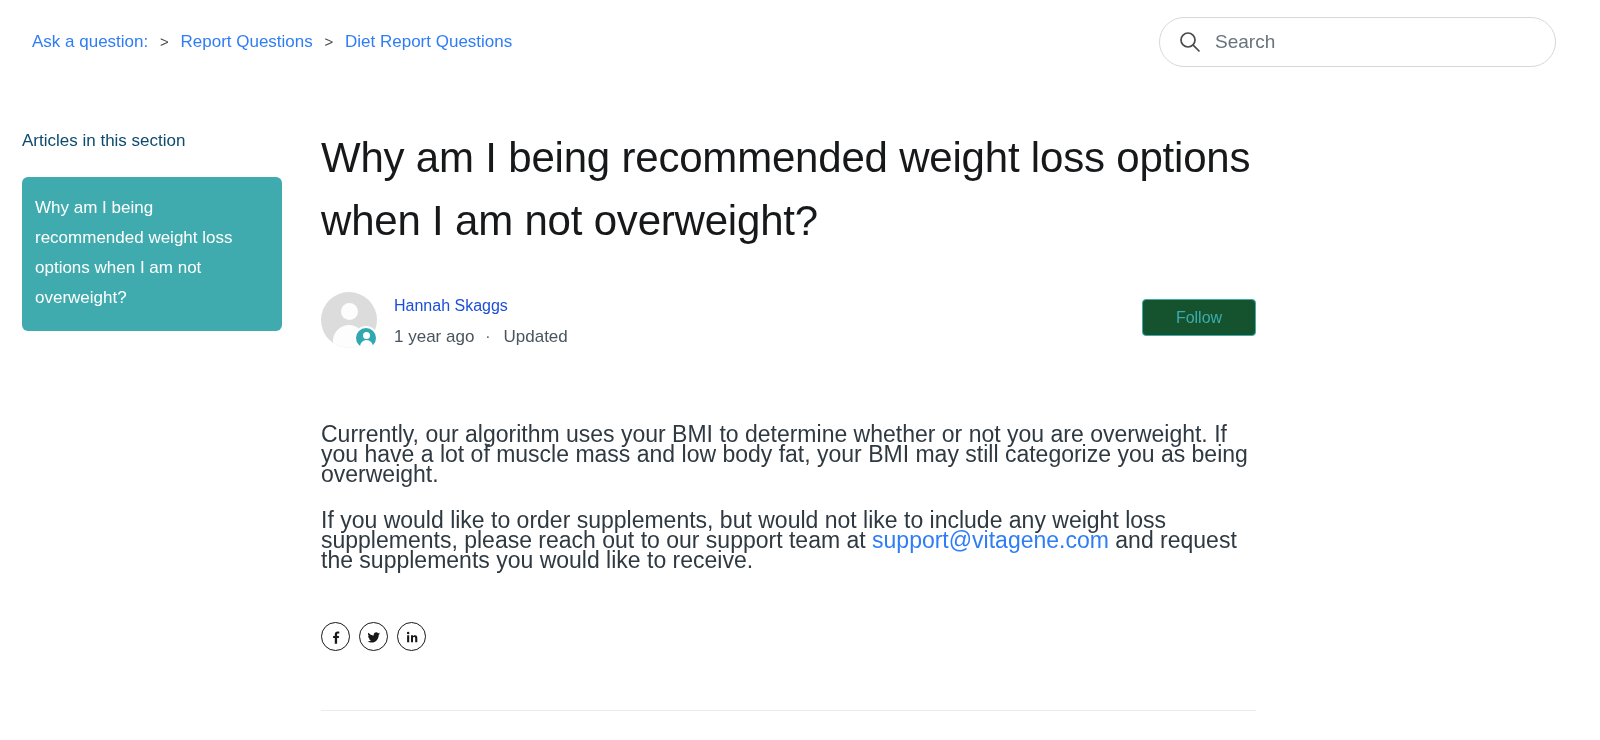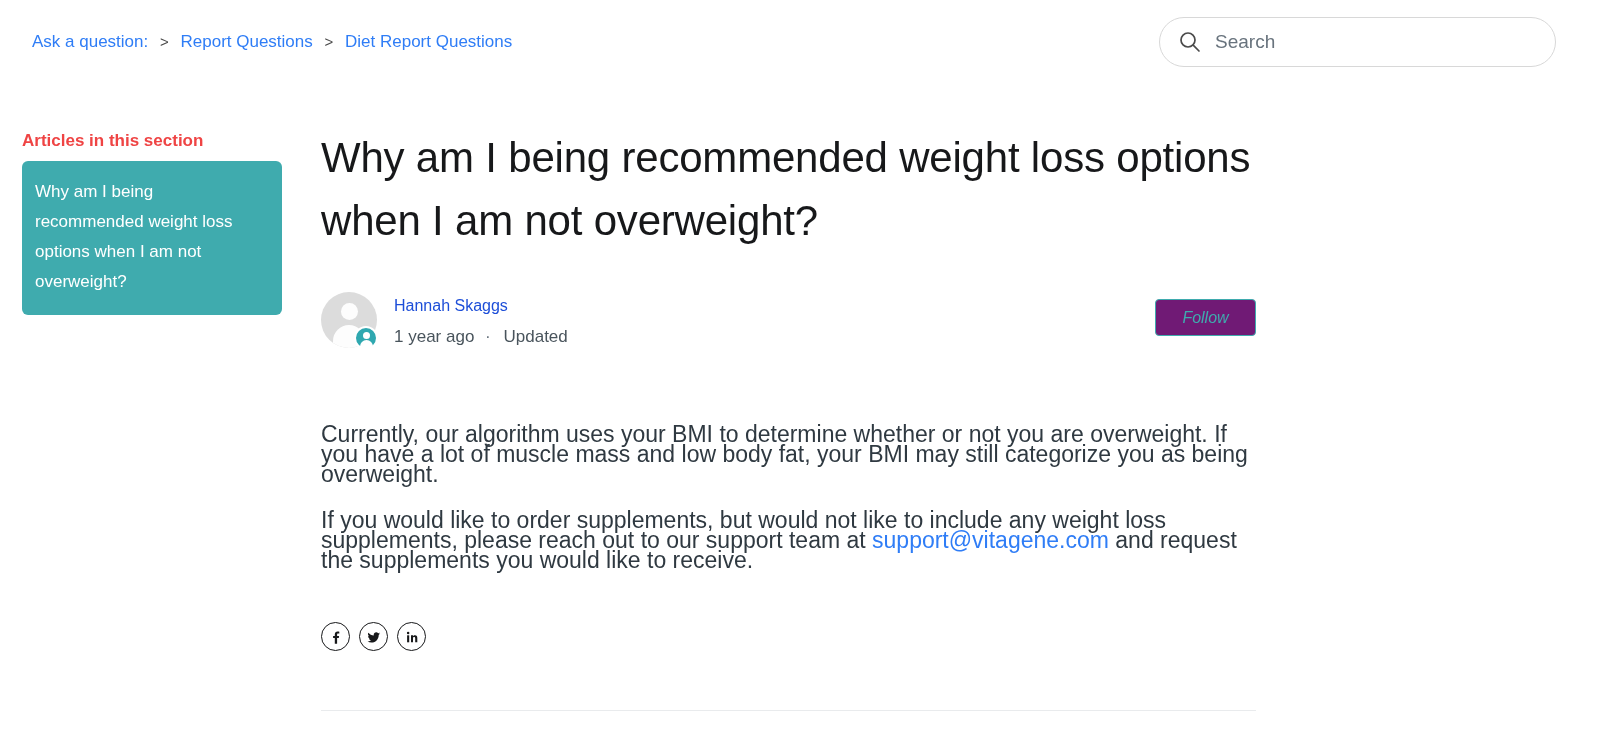--- a/index.html
+++ b/index.html
@@ -78,24 +78,24 @@
 
   
   .sidebar {
     position: absolute;
     left: 22px;
     top: 129px;
     width: 262px;
   }
   .sidebar-title {
     font-size: 17px;
-    font-weight: bold;
-    color: #ef4444;
+    font-weight: normal;
+    color: #0c4a6e;
     line-height: 24px;
-    margin: 0 0 8px 0;
+    margin: 0 0 24px 0;
   }
   .article-item {
     background: #3fabae;
     border-radius: 6px;
     padding: 16px 20px 18px 13px;
     color: #ffffff;
     font-size: 17px;
     line-height: 30px;
     width: 260px;
   }
@@ -197,33 +197,32 @@
     color: #49545c;
     margin-top: 3px;
     white-space: nowrap;
   }
   .meta-sub .dot { margin: 0 8px 0 6px; color: #68737d; }
 
   .follow-button {
     position: absolute;
     right: 0;
     top: 7px;
-    width: 101px;
+    width: 114px;
     height: 37px;
     border: 1px solid #3fabae;
     border-radius: 4px;
-    background: #701a75;
+    background: #14532d;
     color: #3fabae;
     font-family: "Liberation Sans", sans-serif;
     font-size: 16px;
     line-height: 35px;
     text-align: center;
     cursor: pointer;
     padding: 0;
-    font-style: italic;
   }
 
   .article-body {
     margin-top: 74px;
     font-size: 23px;
     line-height: 20px;
     color: #2f3941;
     width: 936px;
   }
   .article-body p { margin: 0 0 26px 0; }

